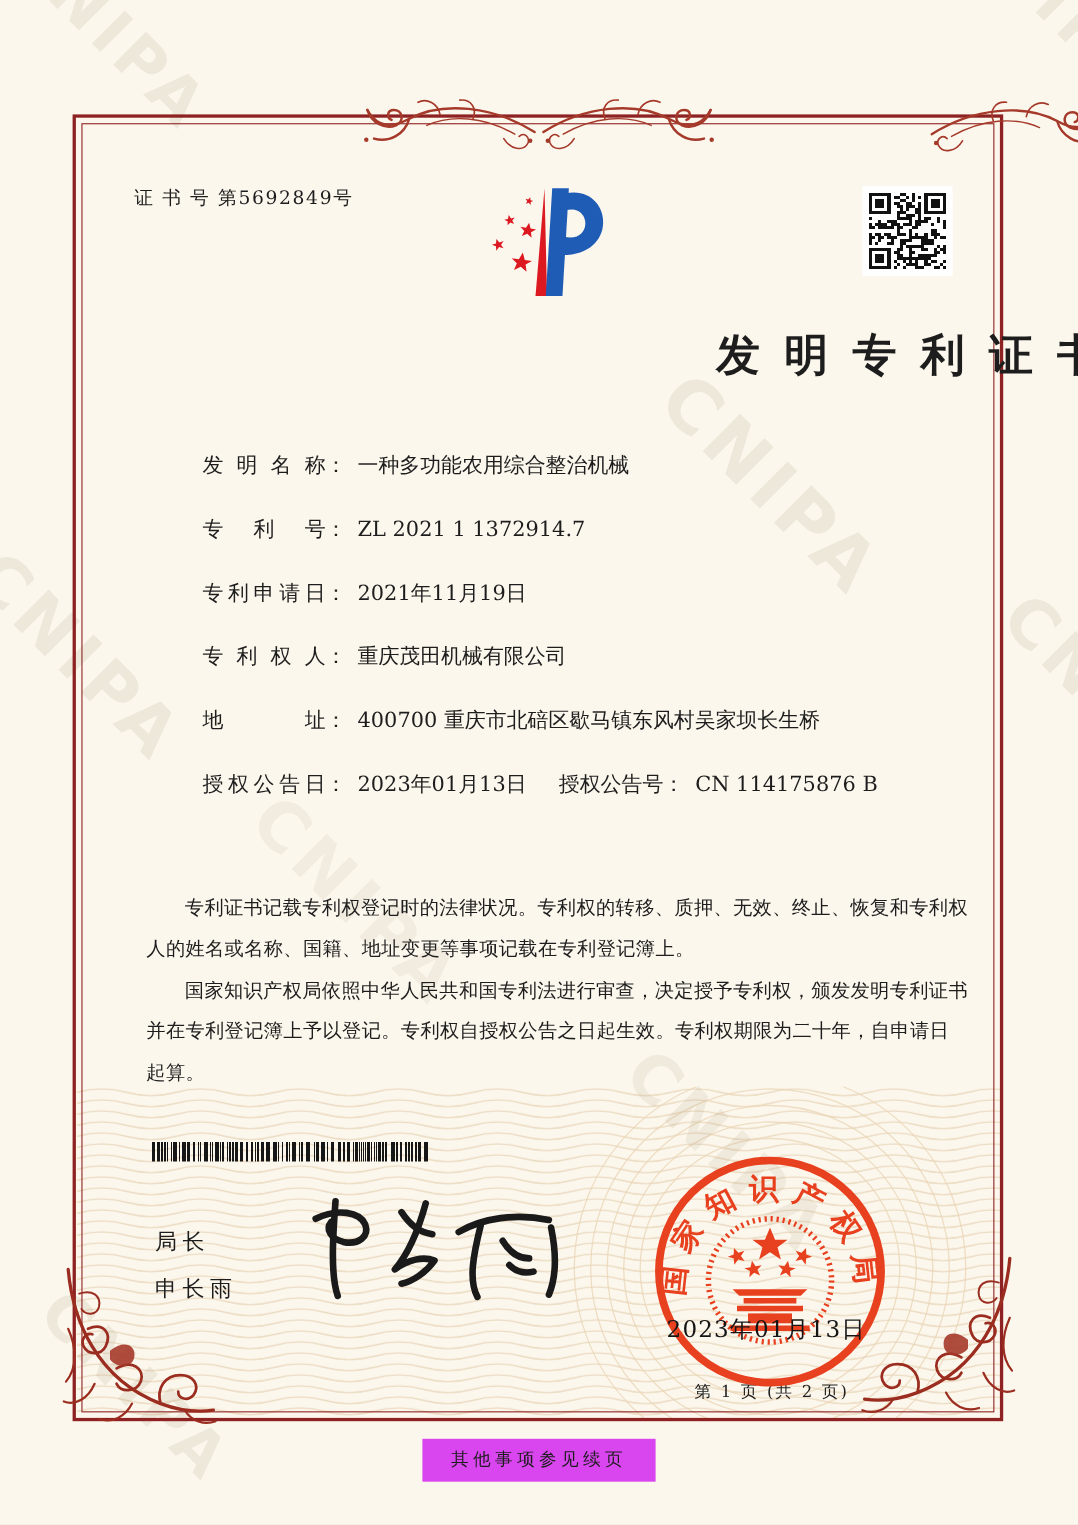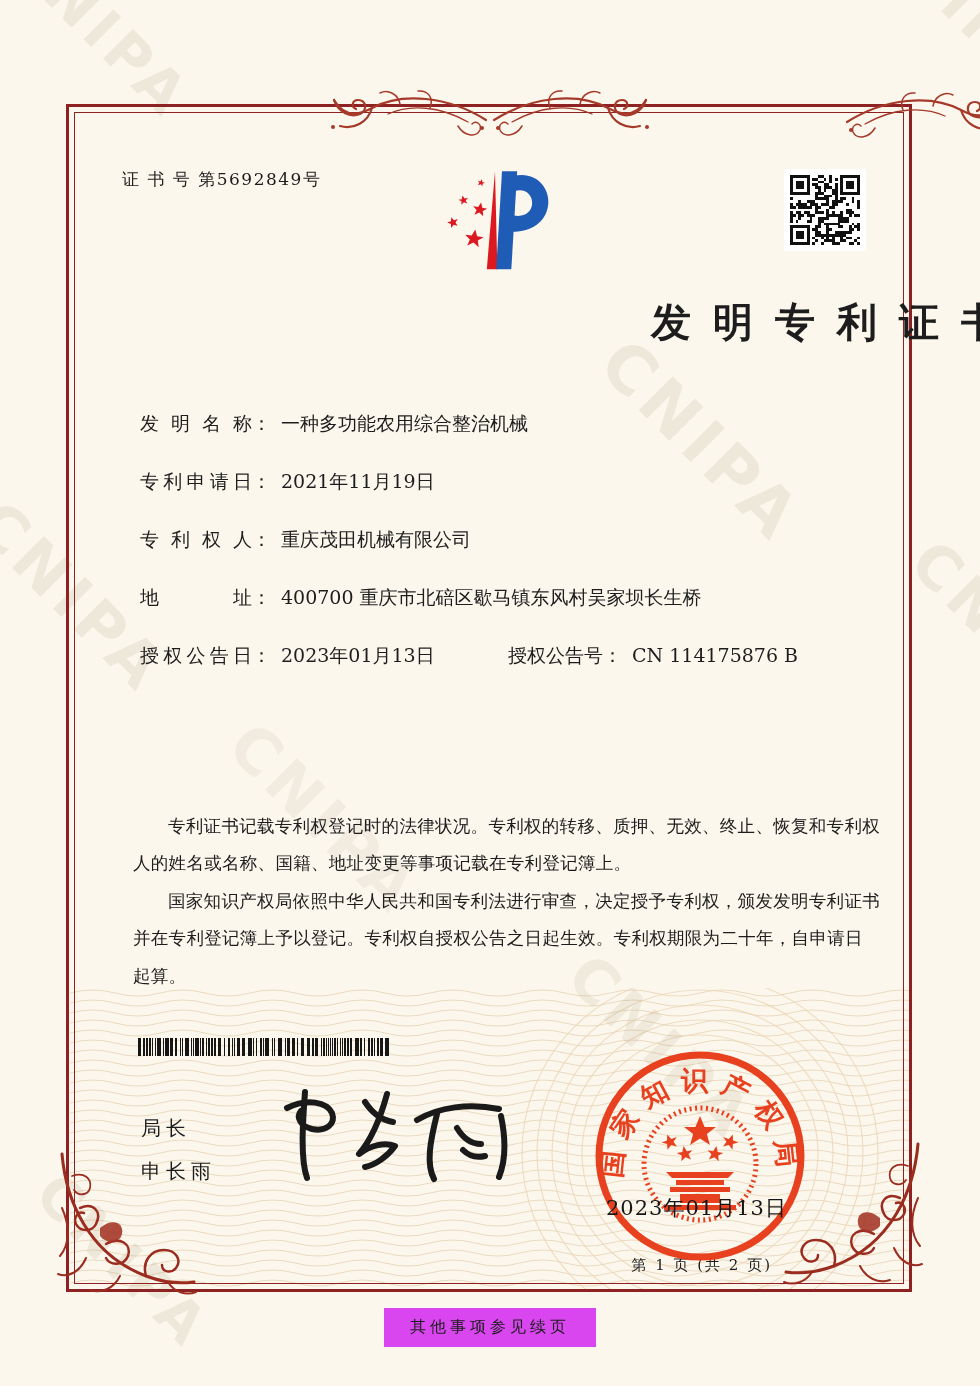--- a/index.html
+++ b/index.html
@@ -28,21 +28,21 @@
 
   .qr-box{position:absolute;left:784px;top:169px;width:82px;height:82px;background:#fff;
           z-index:4;display:flex;align-items:center;justify-content:center;}
 
   .title{position:absolute;left:66px;top:295px;width:957px;text-align:right;
          font-size:40px;font-weight:700;letter-spacing:22px;padding-left:22px;
          box-sizing:border-box;z-index:4;}
 
   .fields{position:absolute;left:140px;top:410px;width:740px;z-index:4;font-size:19px;}
   .frow{position:relative;height:26px;margin-bottom:32px;line-height:26px;white-space:nowrap;}
-  .flabel{display:inline-block;width:112px;text-align:justify;text-align-last:justify;vertical-align:top;}
+  .flabel{display:inline-block;width:112px;text-align:justify;text-align-last:justify;vertical-align:top;margin-left:44px;}
   .fvalue{margin-left:10px;}
   .fpair2{position:absolute;left:368px;top:0;}
 
   .paras{position:absolute;left:133px;top:808px;width:747px;z-index:4;
          font-size:17.5px;line-height:2.14;letter-spacing:0.3px;}
   .paras p{margin:0;text-indent:2em;}
 
   .barcode{position:absolute;left:138px;top:1038px;z-index:4;}
 
   .signer-title{position:absolute;left:141px;top:1115px;font-size:20px;letter-spacing:5px;z-index:4;}
@@ -379,20 +379,23 @@
       </svg>
   </div>
 
   <div class="title">发明专利证书</div>
 
   <div class="fields">
     <div class="frow">
       <span class="flabel">发明名称</span><span>：</span><span class="fvalue">一种多功能农用综合整治机械</span>
     </div>
     <div class="frow">
+      <span class="flabel">专利号</span><span>：</span><span class="fvalue">ZL 2021 1 1372914.7</span>
+    </div>
+    <div class="frow">
       <span class="flabel">专利申请日</span><span>：</span><span class="fvalue">2021年11月19日</span>
     </div>
     <div class="frow">
       <span class="flabel">专利权人</span><span>：</span><span class="fvalue">重庆茂田机械有限公司</span>
     </div>
     <div class="frow">
       <span class="flabel">地址</span><span>：</span><span class="fvalue">400700 重庆市北碚区歇马镇东风村吴家坝长生桥</span>
     </div>
     <div class="frow">
       <span class="flabel">授权公告日</span><span>：</span><span class="fvalue">2023年01月13日</span>

